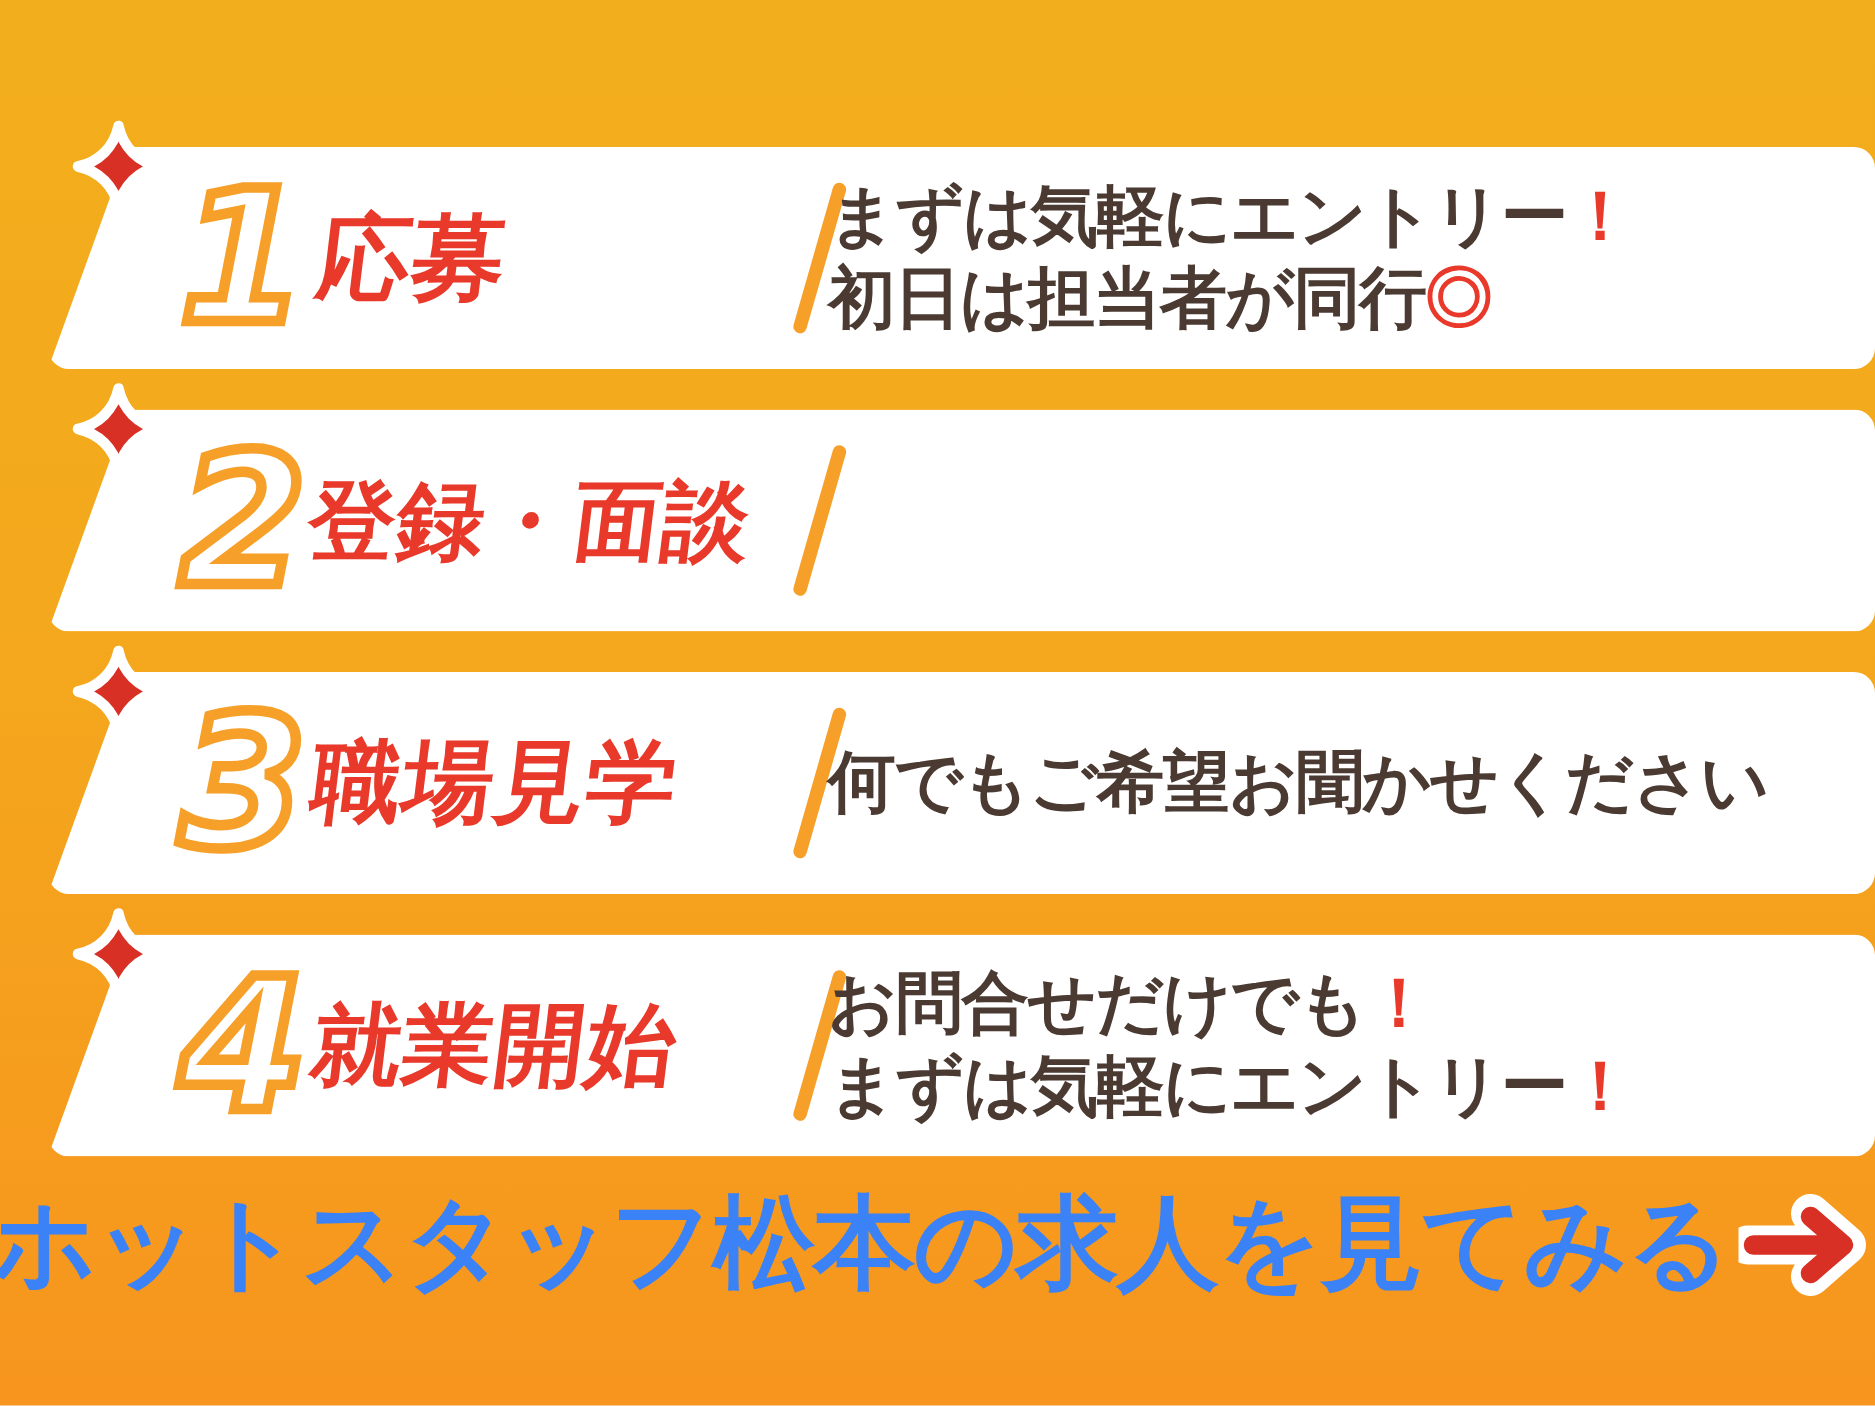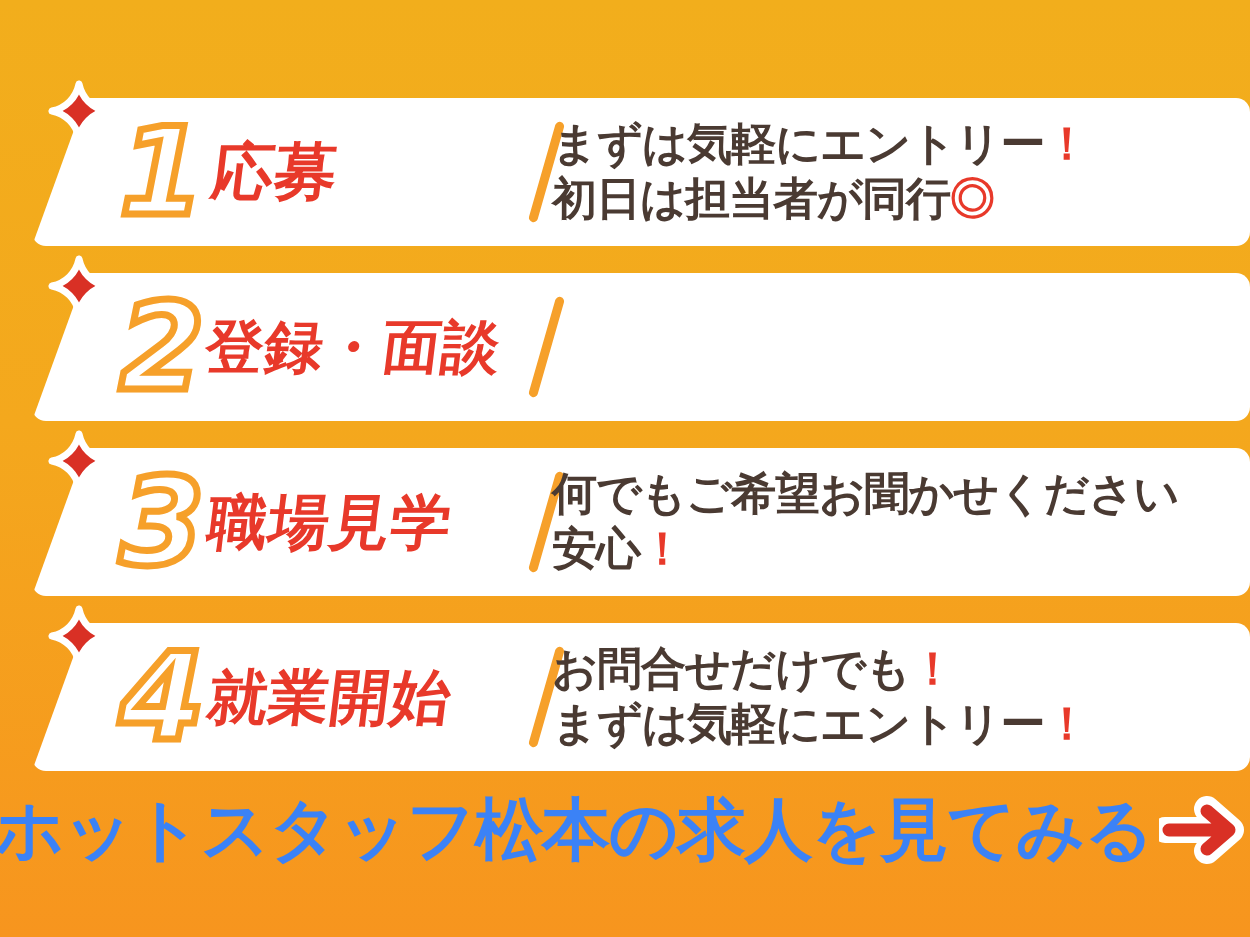--- a/index.html
+++ b/index.html
@@ -183,21 +183,20 @@
     <span class="sparkle">
       <svg viewBox="0 0 62 62">
         <path d="M31 4 C34 18 44 28 58 31 C44 34 34 44 31 58 C28 44 18 34 4 31 C18 28 28 18 31 4 Z" fill="#D93025" stroke="#FFFFFF" stroke-width="7" stroke-linejoin="round"></path>
       </svg>
     </span>
     <span class="num">3</span>
     <span class="label">職場見学</span>
     <span class="slash"></span>
     <div class="desc">
       <span class="ln"><span>何でもご希望お聞かせください</span><span class="bang"></span></span>
-      <span class="ln"><span>安心</span><span class="bang">！</span></span>
     </div>
   </div>
 
   <div class="step-row row-4">
     <div class="card"></div>
     <span class="sparkle">
       <svg viewBox="0 0 62 62">
         <path d="M31 4 C34 18 44 28 58 31 C44 34 34 44 31 58 C28 44 18 34 4 31 C18 28 28 18 31 4 Z" fill="#D93025" stroke="#FFFFFF" stroke-width="7" stroke-linejoin="round"></path>
       </svg>
     </span>

